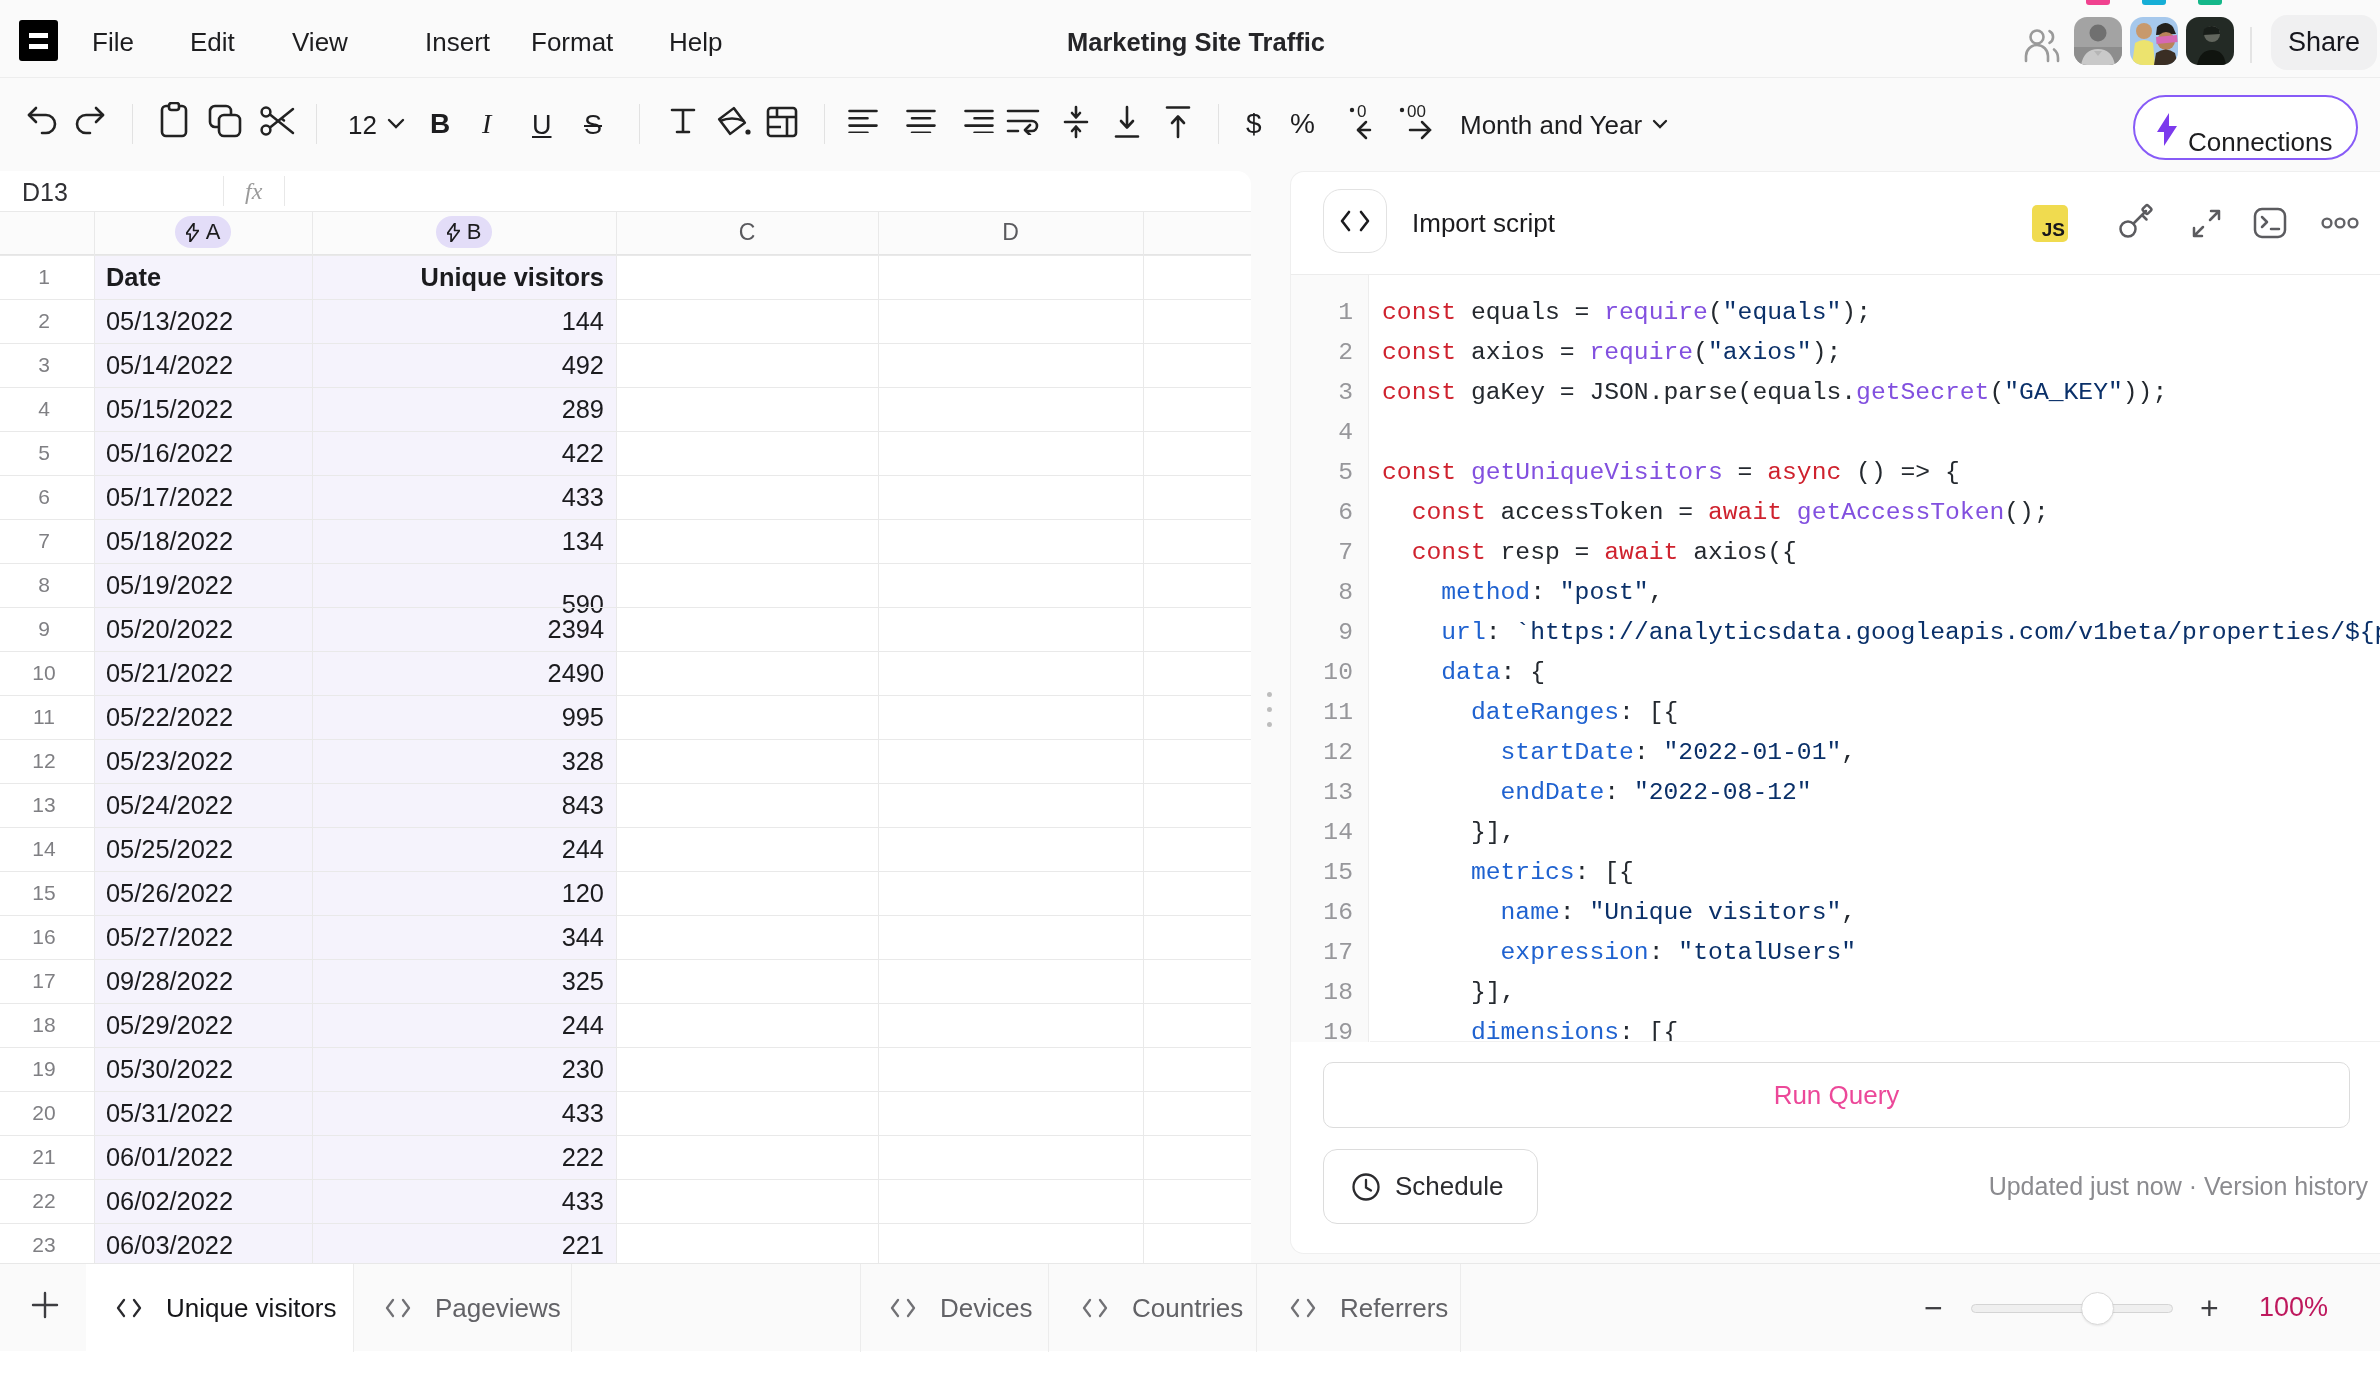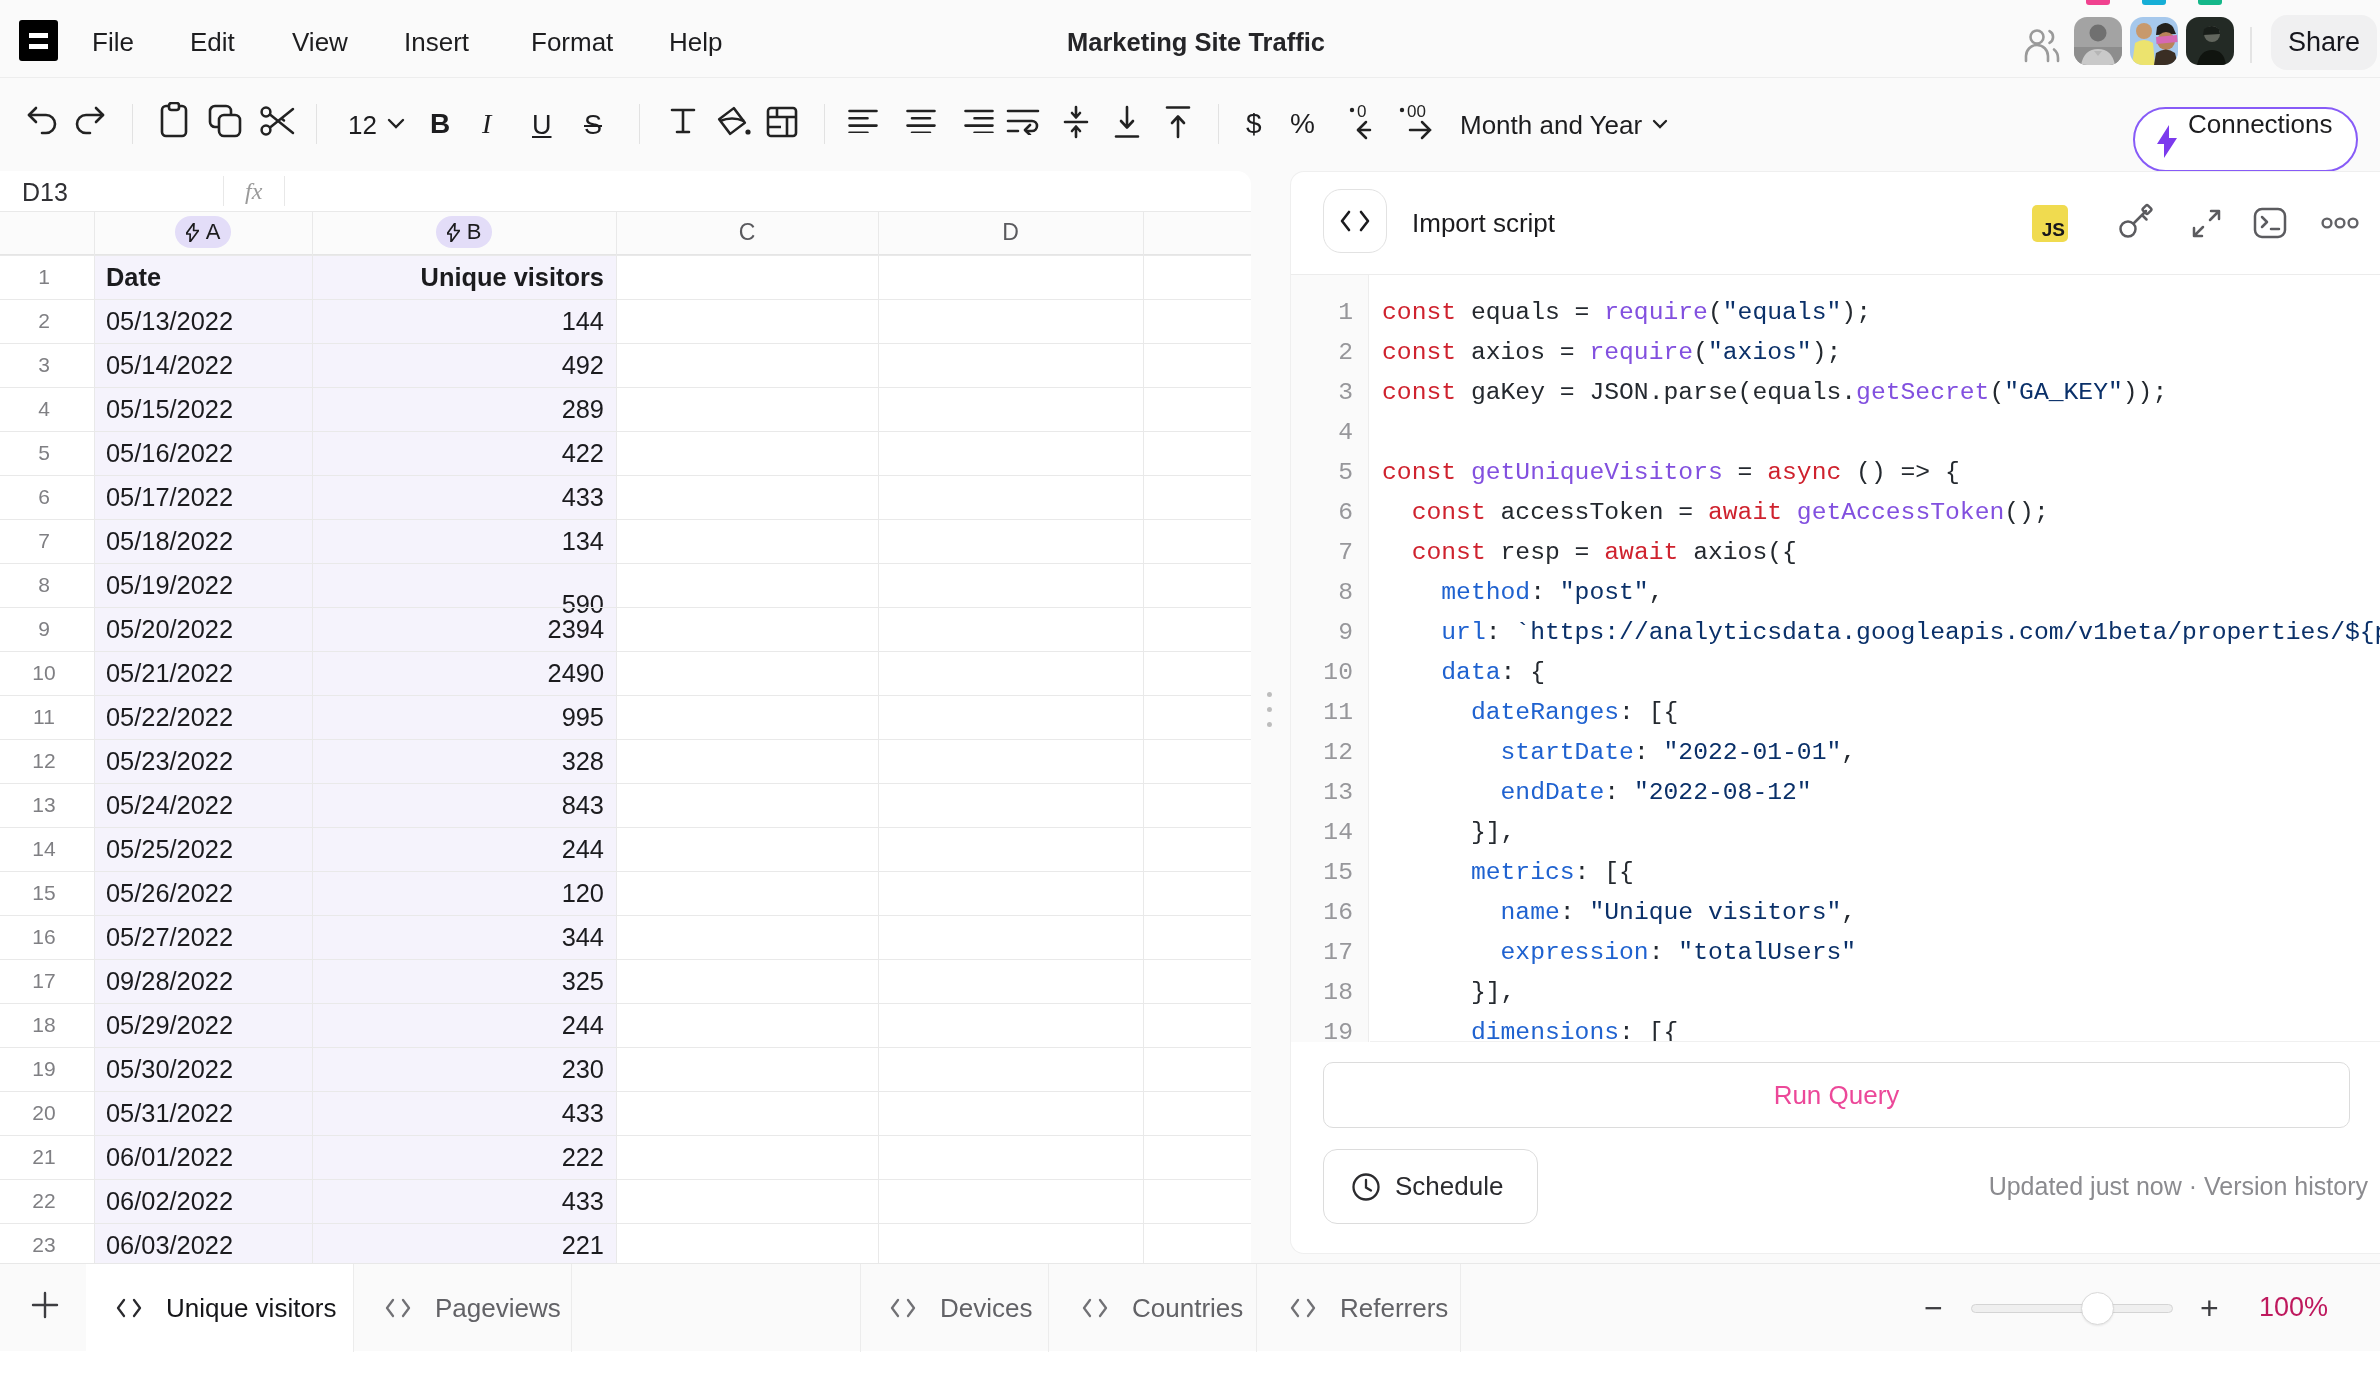--- a/index.html
+++ b/index.html
@@ -13,21 +13,21 @@
 .menu{position:absolute;top:27px;font-size:26px;color:#1d1d1f}
 #title{position:absolute;top:28px;left:1067px;width:253px;font-size:25.5px;font-weight:700;color:#252528;white-space:nowrap}
 .pstrip{position:absolute;top:0;width:24px;height:5px;border-radius:0 0 3px 3px}
 .avatar{position:absolute;top:17px;width:48px;height:48px;border-radius:13px;overflow:hidden}
 #topdivider{position:absolute;left:2250px;top:27px;width:2px;height:36px;background:#e4e4e4}
 #sharebtn{position:absolute;left:2271px;top:15px;width:106px;height:55px;border-radius:16px;background:#f0f0f1;color:#16161d;font-size:27px;display:flex;align-items:center;justify-content:center}
 
 #toolbar{position:absolute;left:0;top:79px;width:2380px;height:92px}
 .tdiv{position:absolute;top:25px;width:1px;height:40px;background:#e2e2e2}
 .tt{position:absolute;font-size:26px;color:#1d1d1f;top:31px}
-#connections{position:absolute;left:2133px;top:28px;width:225px;height:65px;border:2.5px solid #875bf7;border-radius:33px;background:#fff;display:flex;align-items:flex-start}
+#connections{position:absolute;left:2133px;top:16px;width:225px;height:65px;border:2.5px solid #875bf7;border-radius:33px;background:#fff;display:flex;align-items:flex-end}
 #connections span{font-size:26px;color:#1d1d1f;margin-left:53px}
 
 #sheet{position:absolute;left:0;top:171px;width:1251px;height:1092px;background:#fff;border-radius:0 14px 0 0;overflow:hidden}
 #fbar{position:absolute;left:0;top:0;width:1251px;height:40px}
 #fcell{position:absolute;left:22px;top:7px;font-size:25px;color:#303034}
 .fdiv{position:absolute;top:5px;width:1px;height:30px;background:#e8e8e8}
 #fx{position:absolute;left:245px;top:7px;font-size:24px;font-style:italic;color:#9a9a9a;font-family:"Liberation Serif",serif}
 #chdr{position:absolute;left:0;top:40px;width:1251px;height:44px;background:#fbfbfb;border-top:1px solid #e9e9e9;border-bottom:1px solid #e5e5e5}
 .pill{position:absolute;top:4px;height:32px;border-radius:16px;background:#e3ddf8;display:flex;align-items:center;justify-content:center;font-size:22px;color:#1c1c1e}
 .chl{position:absolute;top:7px;font-size:23px;color:#5a5a5e;text-align:center}
@@ -71,21 +71,21 @@
 #ztrack{position:absolute;left:1971px;top:40px;width:202px;height:9px;border-radius:5px;background:#efefef;border:1px solid #d4d4d4}
 #zknob{position:absolute;left:2081px;top:28px;width:33px;height:33px;border-radius:50%;background:#fff;border:1px solid #d9d9d9;box-shadow:0 1px 2px rgba(0,0,0,.08)}
 </style></head>
 <body>
 <div id="app">
  <div id="menubar">
   <div id="logo"></div>
   <div class="menu" style="left:92px">File</div>
   <div class="menu" style="left:190px">Edit</div>
   <div class="menu" style="left:292px">View</div>
-  <div class="menu" style="left:404px">Insert</div>
+  <div class="menu" style="left:425px">Insert</div>
   <div class="menu" style="left:531px">Format</div>
   <div class="menu" style="left:669px">Help</div>
   <div id="title">Marketing Site Traffic</div>
   <svg class="abs" style="left:2024px;top:27px" width="36" height="38" viewBox="0 0 36 38" fill="none" stroke="#9a9a9a" stroke-width="2.6" stroke-linecap="round" stroke-linejoin="round">
     <circle cx="13" cy="10" r="6.5"></circle>
         <path d="M2 34 v-5 a11 11 0 0 1 22 0 v5"></path>
     <path d="M25.5 4.2 a6.5 6.5 0 0 1 0 11.6"></path>
         <path d="M30 22.5 a11 11 0 0 1 4 8.5 v3"></path>
   </svg>
   <div class="pstrip" style="left:2086px;background:#f0418f"></div>

